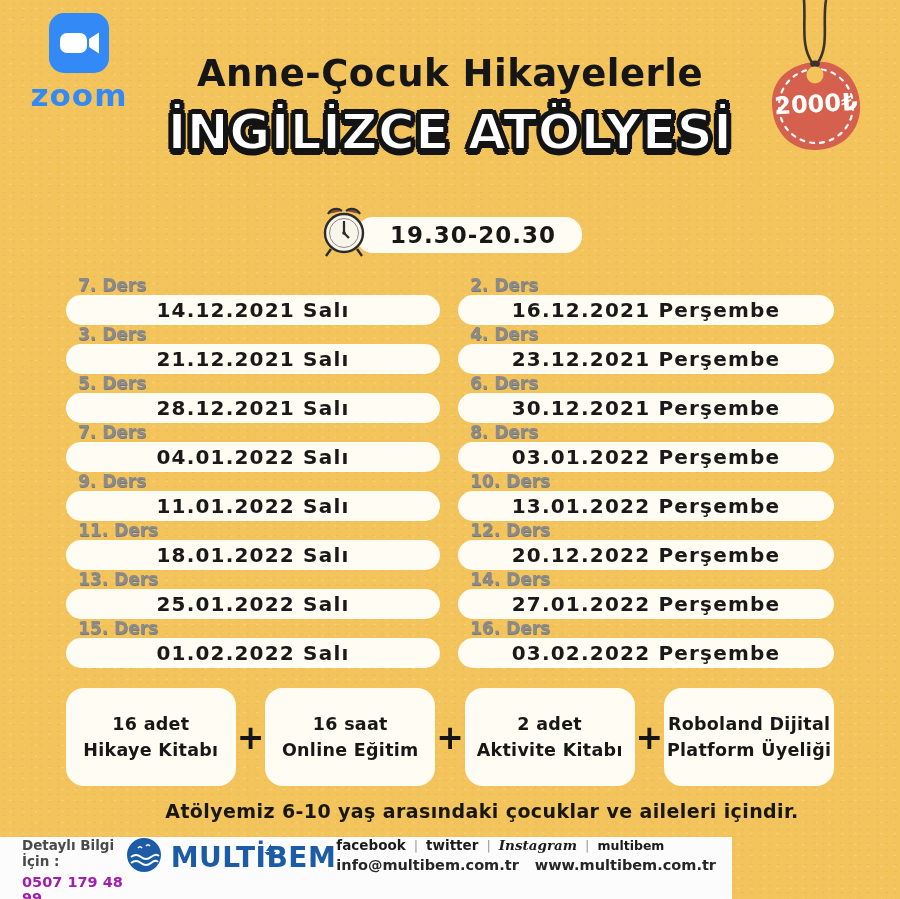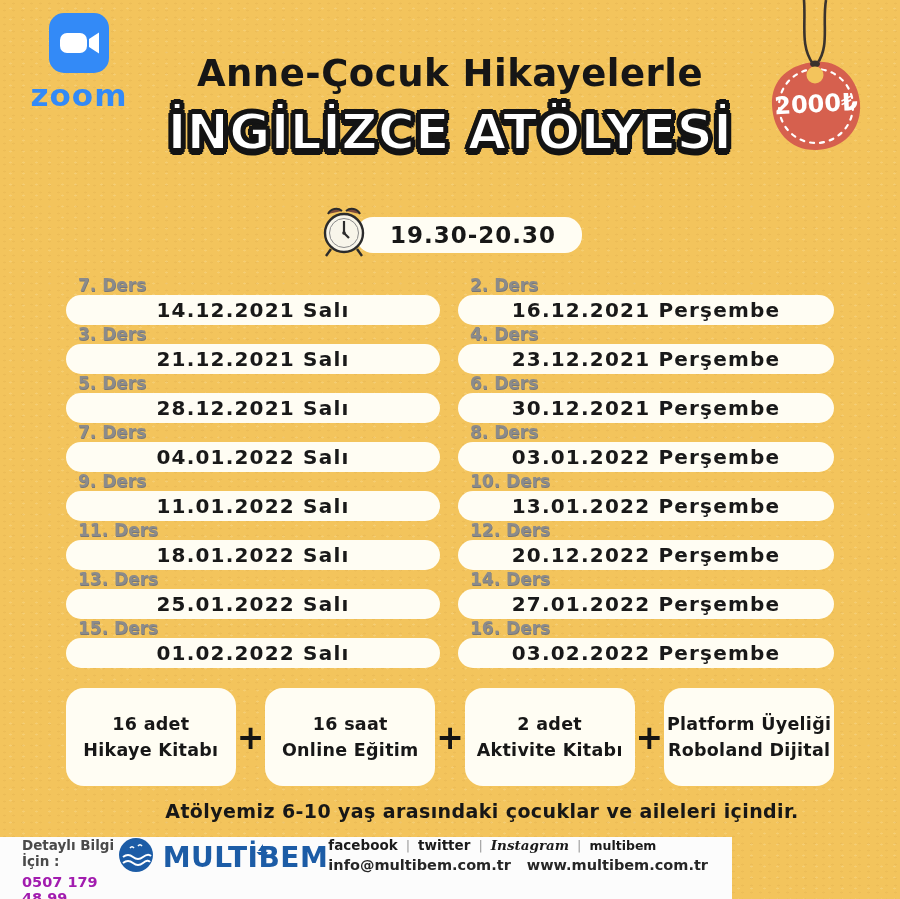--- a/index.html
+++ b/index.html
@@ -69,21 +69,21 @@
     font-size:19px;font-weight:700;color:#171717;letter-spacing:0.4px;margin-left:32px;}
   
   .footer{position:absolute;left:0;bottom:0;width:732px;height:62px;background:#fcfcfc;
     display:flex;align-items:flex-start;}
   .footer-left{margin-left:22px;width:268px;}
   .info-label{font-size:13.5px;font-weight:700;color:#4a4a4a;margin-bottom:5px;}
   .phones{display:flex;gap:19px;font-size:14.5px;font-weight:700;color:#a21caf;flex-direction:column;}
   .footer-center{flex:1;display:flex;justify-content:center;align-items:center;gap:9px;}
   .brand-name{position:relative;font-size:28px;font-weight:700;color:#1c5ca6;letter-spacing:0.5px;}
   .brand-boat{position:absolute;top:-11px;left:56%;}
-  .footer-right{margin-right:24px;}
+  .footer-right{margin-right:16px;}
   .social-row{display:flex;align-items:center;gap:8px;color:#1b1b1b;}
   .social-fb,.social-tw,.social-mb{font-size:13.5px;font-weight:700;}
   .social-mb{font-size:12.5px;}
   .social-ig{font-family:"DejaVu Serif","Liberation Serif",serif;font-style:italic;font-size:13.5px;font-weight:700;}
   .sep{color:#9a9a9a;font-size:13px;font-weight:400;}
   .contact-row{display:flex;gap:16px;margin-top:4px;font-size:14.5px;font-weight:700;color:#262626;}
 </style>
 </head>
 <body>
 
@@ -245,22 +245,22 @@
       <span>16 saat</span>
       <span>Online Eğitim</span>
     </div>
     <span class="plus">+</span>
     <div class="feature-box">
       <span>2 adet</span>
       <span>Aktivite Kitabı</span>
     </div>
     <span class="plus">+</span>
     <div class="feature-box">
+      <span>Roboland Dijital</span>
       <span>Platform Üyeliği</span>
-      <span>Roboland Dijital</span>
     </div>
   </div>
 
   <div class="note">Atölyemiz 6-10 yaş arasındaki çocuklar ve aileleri içindir.</div>
 
   <div class="footer">
     <div class="footer-left">
       <div class="info-label">Detaylı Bilgi İçin :</div>
       <div class="phones">
         <span>0507 179 48 99</span>

